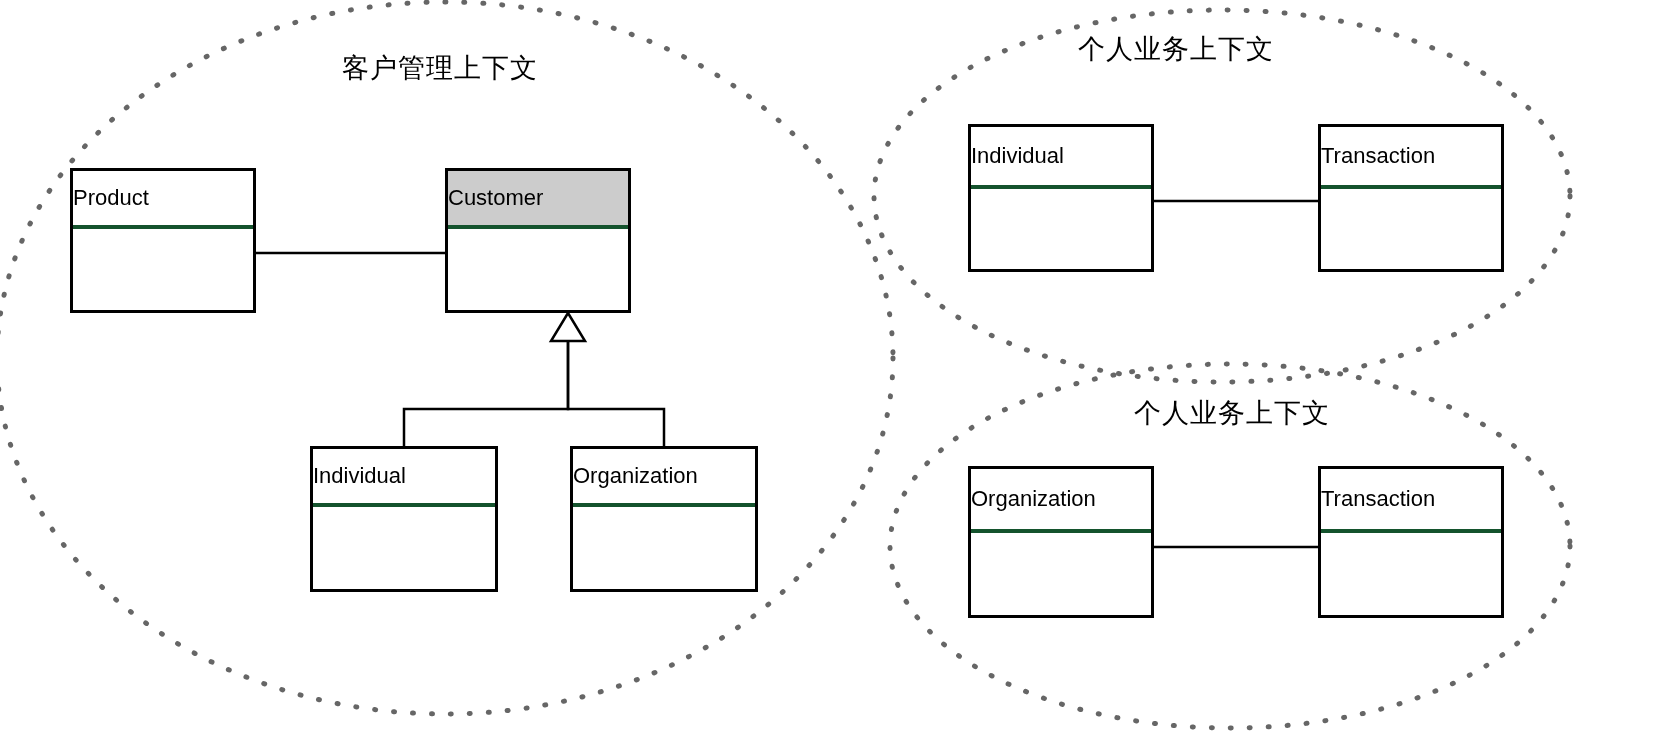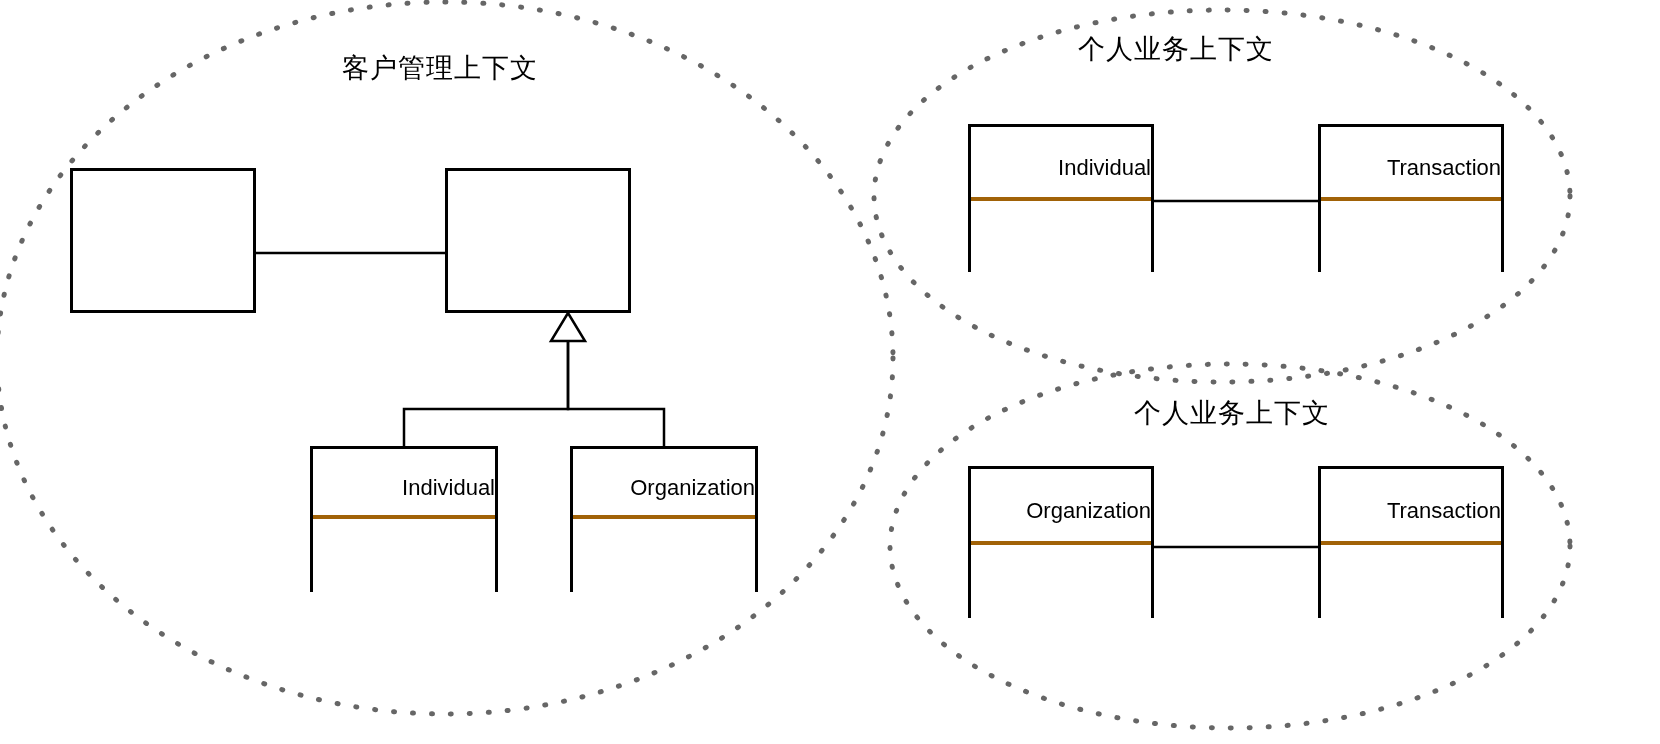--- a/index.html
+++ b/index.html
@@ -9,22 +9,22 @@
   #stage svg{position:absolute;left:0;top:0;}
   .ctx-title{
     position:absolute;white-space:nowrap;color:#000;
     font-family:"Liberation Sans","DejaVu Sans",sans-serif;
     font-size:27px;line-height:1;letter-spacing:1px;
     transform:translateX(-50%);
   }
   .uml-box{position:absolute;box-sizing:border-box;background:#fff;
            border:3px solid #000;}
   .uml-head{box-sizing:border-box;height:100%;width:100%;
-            display:flex;align-items:center;justify-content:flex-end;
-            border-bottom:4px solid #a16207;background:#fff;margin-top:12px;}
+            display:flex;align-items:center;justify-content:flex-start;
+            border-bottom:4px solid #14532d;background:#fff;}
   .uml-head.shaded{background:#cccccc;}
   .uml-name{font-size:22px;color:#000;white-space:nowrap;
             font-family:"Liberation Sans","DejaVu Sans",sans-serif;}
   .uml-body{width:100%;background:#fff;}
 </style>
 </head>
 <body>
 
 <div id="stage">
 
@@ -46,23 +46,29 @@
       </g>
   </svg>
 
   <div id="ctx-titles">
       <div class="ctx-title" style="left: 440px; top: 55px;">客户管理上下文</div>
       <div class="ctx-title" style="left: 1176px; top: 36px;">个人业务上下文</div>
       <div class="ctx-title" style="left: 1232px; top: 400px;">个人业务上下文</div>
     </div>
   <div id="uml-boxes">
       <div class="uml-box" style="left: 70px; top: 168px; width: 186px; height: 145px;">
+        <div class="uml-head" style="height: 58px;">
+          <span class="uml-name">Product</span>
+        </div>
         <div class="uml-body" style="height: 81px;"></div>
       </div>
       <div class="uml-box" style="left: 445px; top: 168px; width: 186px; height: 145px;">
+        <div class="uml-head shaded" style="height: 58px;">
+          <span class="uml-name">Customer</span>
+        </div>
         <div class="uml-body" style="height: 81px;"></div>
       </div>
       <div class="uml-box" style="left: 310px; top: 446px; width: 188px; height: 146px;">
         <div class="uml-head" style="height: 58px;">
           <span class="uml-name">Individual</span>
         </div>
         <div class="uml-body" style="height: 82px;"></div>
       </div>
       <div class="uml-box" style="left: 570px; top: 446px; width: 188px; height: 146px;">
         <div class="uml-head" style="height: 58px;">

